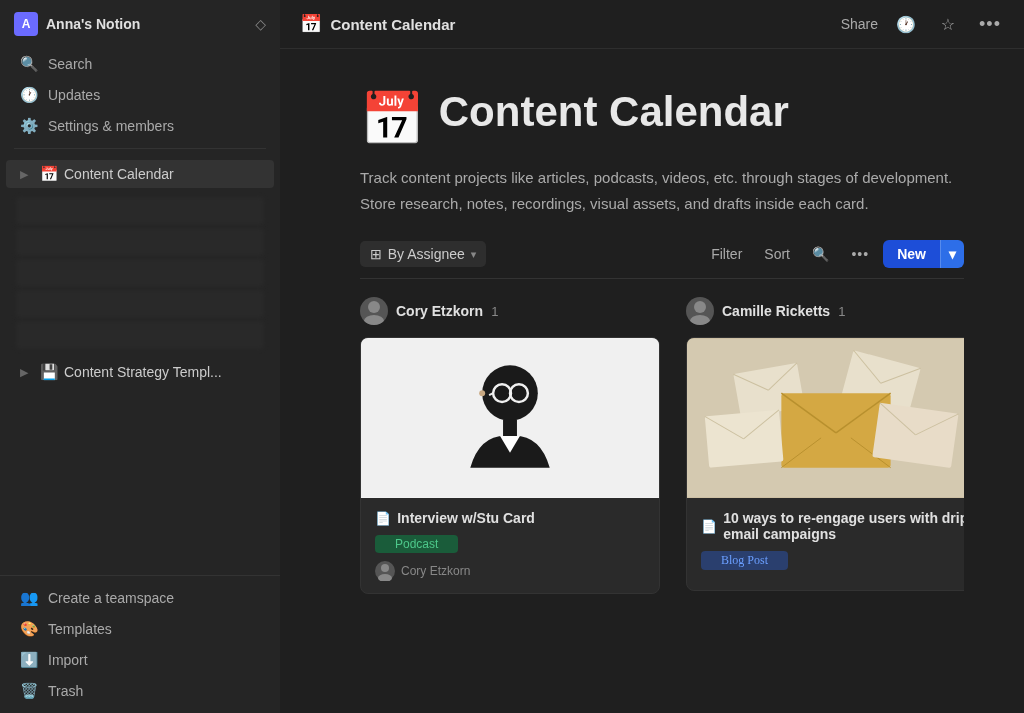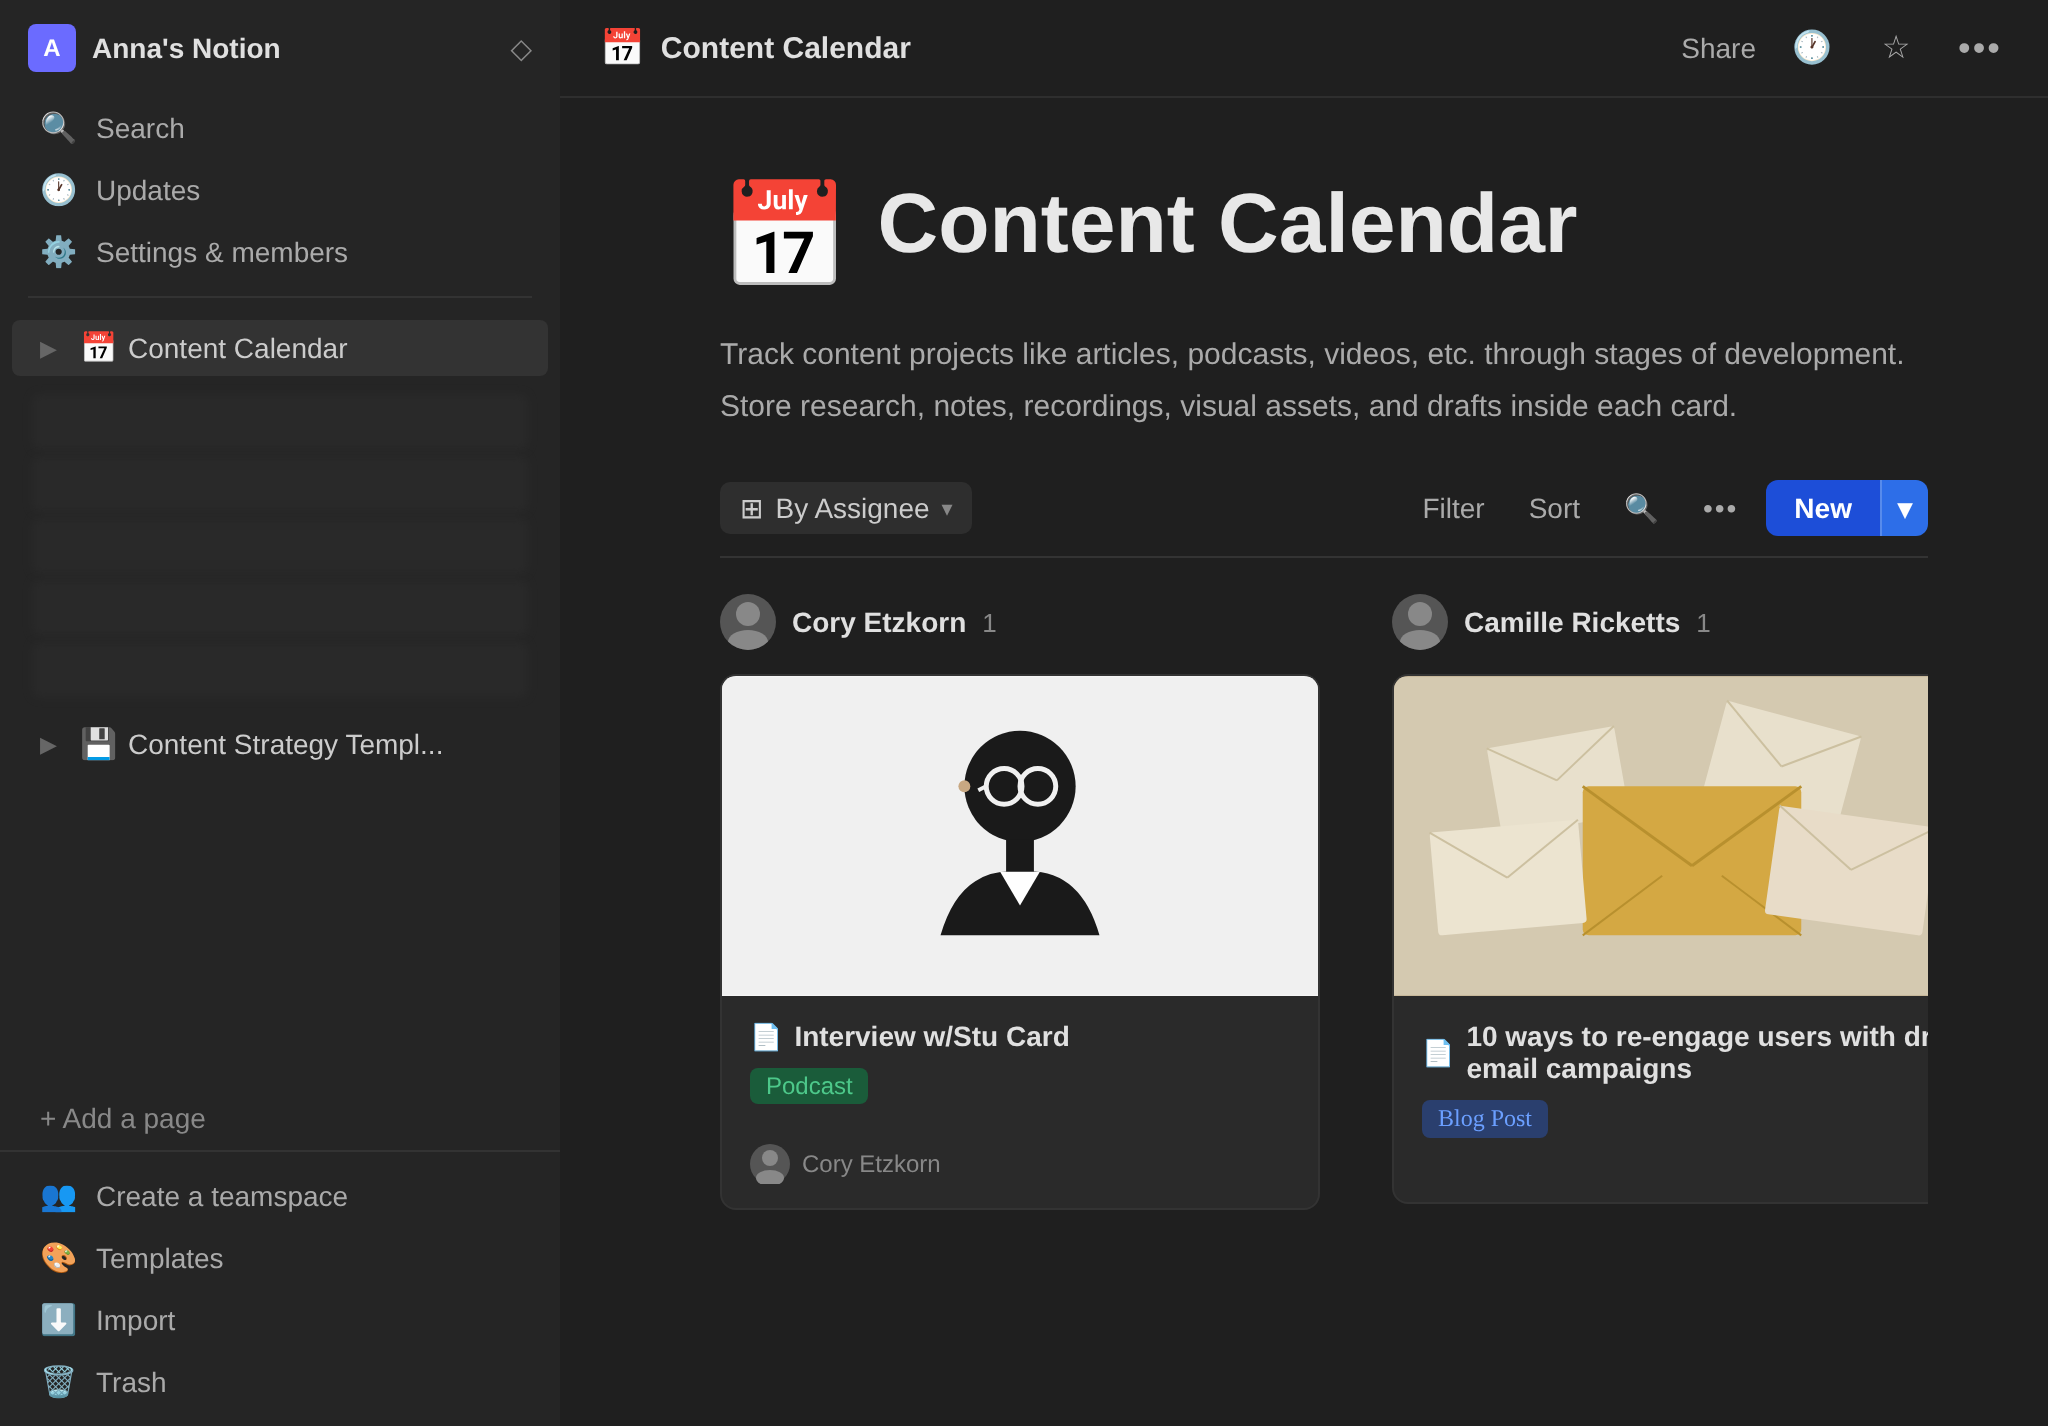--- a/index.html
+++ b/index.html
@@ -302,21 +302,21 @@
       background: #2d6ee8;
       color: white;
       padding: 6px 8px;
       border-left: 1px solid rgba(255,255,255,0.2);
       cursor: pointer;
     }
 
     
     .board-area {
       display: flex;
-      gap: 36px;
+      gap: 26px;
       overflow-x: auto;
     }
 
     .board-column {
       min-width: 300px;
       width: 300px;
     }
 
     .column-header {
       display: flex;
@@ -389,25 +389,25 @@
       display: flex;
       align-items: center;
       gap: 6px;
     }
     .card-title-icon {
       color: #888;
       font-size: 13px;
     }
     .card-tag {
       display: inline-block;
-      padding: 2px 8px;
+      padding: 2px 20px;
       border-radius: 4px;
       font-size: 12px;
       font-weight: 500;
-      margin-bottom: 20px;
+      margin-bottom: 8px;
     }
     .tag-podcast {
       background: #1a5c3a;
       color: #4dc88a;
     }
     .tag-blog {
       background: #2a3f6e;
       color: #6b9fff;
       font-family: Liberation Serif, serif;
     }
@@ -485,23 +485,20 @@
       <div class="blurred-block"></div>
     </div>
 
     <div class="sidebar-page-item">
       <span class="page-chevron">▶</span>
       <span class="page-icon">💾</span>
       <span class="page-label">Content Strategy Templ...</span>
     </div>
   </div>
 
-  <div class="sidebar-add-page">
-    <span>+ Add a page</span>
-  </div>
 
   <div class="sidebar-footer">
     <div class="sidebar-nav-item">
       <span class="sidebar-nav-icon">👥</span>
       <span>Create a teamspace</span>
     </div>
     <div class="sidebar-nav-item">
       <span class="sidebar-nav-icon">🎨</span>
       <span>Templates</span>
     </div>

